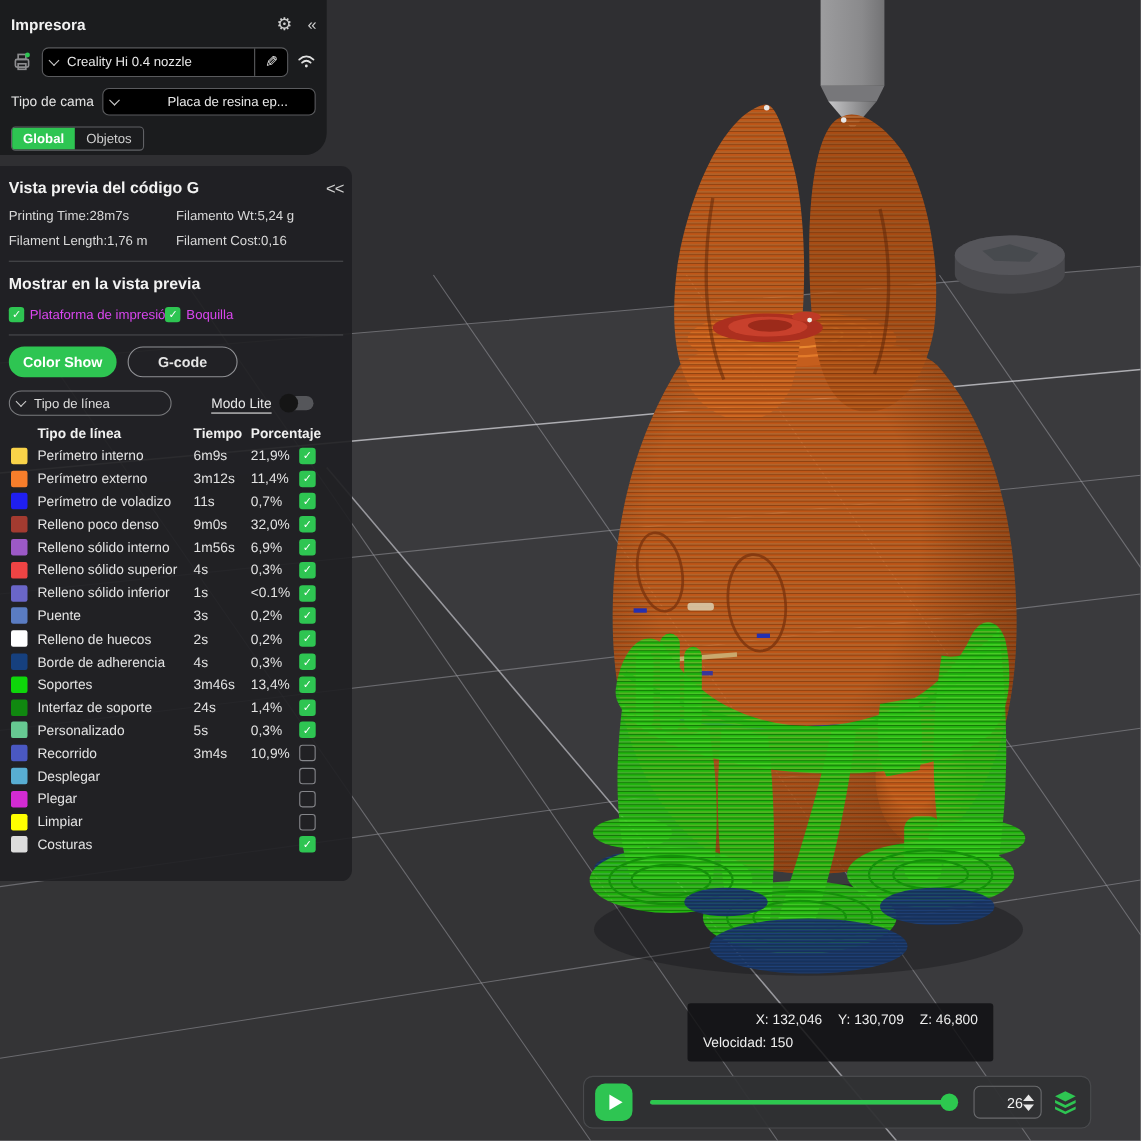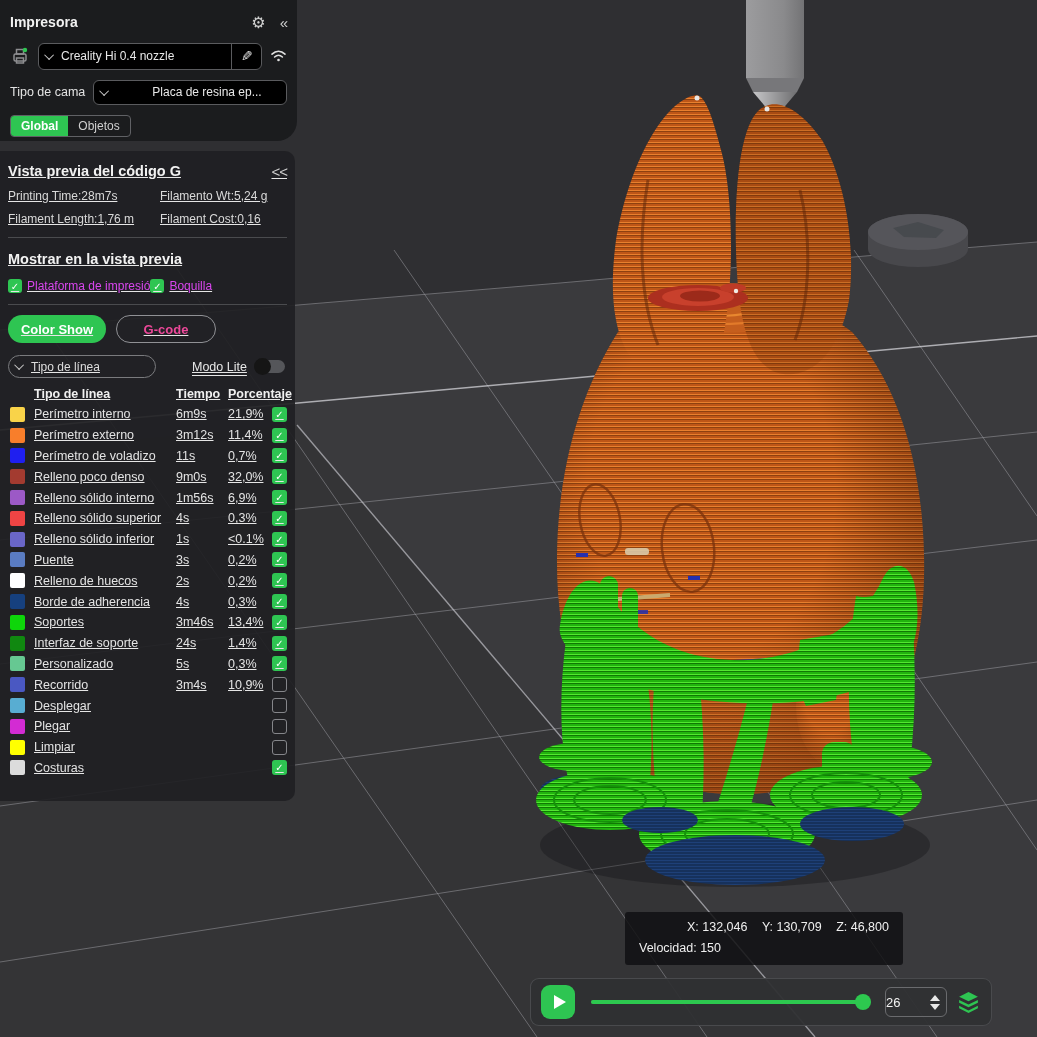--- a/index.html
+++ b/index.html
@@ -33,39 +33,39 @@
 
   .bed-row{display:flex;align-items:center;margin-top:9px;height:26px;}
   .bed-label{font-size:12.5px;color:#E3E3E3;margin-right:8px;white-space:nowrap;}
   .bed-select{flex:1;height:25px;gap:36px;}
   .bed-select span{white-space:nowrap;overflow:hidden;}
 
   .tabs{display:inline-flex;margin-top:10px;border:1px solid #606165;border-radius:4px;overflow:hidden;}
   .tab{font-size:12px;padding:3px 10px;color:#CFCFCF;cursor:pointer;}
   .tab.active{background:#2EC552;color:#FFFFFF;font-weight:bold;}
 
-  .main-card{position:absolute;left:0;top:151px;width:295px;height:650px;z-index:5;
-             background:rgba(31,32,35,.92);border-radius:0 10px 10px 0;padding:8px 8px 0 8px;text-decoration:underline;}
+  .main-card{position:absolute;left:0;top:151px;width:320px;height:650px;z-index:5;
+             background:rgba(31,32,35,.92);border-radius:0 10px 10px 0;padding:8px 8px 0 8px;}
   .sec-title-row{display:flex;align-items:center;height:24px;}
   .sec-title{font-size:14.5px;font-weight:bold;color:#F2F2F2;flex:1;}
   .stats{display:grid;grid-template-columns:152px 1fr;row-gap:9px;margin-top:6px;
          font-size:12px;color:#D9D9D9;}
   .divider{height:1px;background:#4A4B4E;margin:11px 0 9px 0;}
   .chk-row{display:flex;align-items:center;margin-top:8px;}
   .chk-item{display:flex;align-items:center;min-width:0;}
   .chk-box{width:14px;height:14px;border-radius:3px;background:#2EC552;color:#fff;font-size:10px;
            display:flex;align-items:center;justify-content:center;flex:none;margin-right:5px;cursor:pointer;}
   .chk-label{font-size:12px;color:#d946ef;white-space:nowrap;}
   .chk-item.trunc .chk-label{max-width:124px;overflow:hidden;}
 
   .btn-row{display:flex;align-items:center;gap:10px;margin:10px 0 4px 0;}
   .btn{height:28px;border-radius:14px;font-size:13px;font-weight:bold;display:flex;
        align-items:center;justify-content:center;cursor:pointer;}
   .btn-green{background:#2EC552;color:#fff;width:98px;}
-  .btn-ghost{border:1px solid #909195;color:#ec4899;width:100px;background:transparent;}
+  .btn-ghost{border:1px solid #909195;color:#e5e5e5;width:100px;background:transparent;}
 
   .linesel-row{display:flex;align-items:center;margin:12px 0 6px 0;}
   .line-select{width:148px;height:23px;border:1px solid #7A7B7E;background:transparent;
                border-radius:12px;font-size:12px;color:#DDDDDD;}
   .lite{margin-left:36px;font-size:12.5px;color:#E8E8E8;text-decoration:underline;
         text-underline-offset:4px;cursor:pointer;}
   .toggle{width:30px;height:13px;background:#55565A;border-radius:7px;margin-left:8px;
           position:relative;cursor:pointer;flex:none;}
   .toggle .knob{position:absolute;left:-1px;top:-2px;width:17px;height:17px;border-radius:50%;
           background:#151515;}
@@ -97,21 +97,21 @@
             align-items:center;justify-content:center;cursor:pointer;flex:none;}
   .play-tri{width:0;height:0;border-left:12px solid #fff;border-top:7px solid transparent;
             border-bottom:7px solid transparent;margin-left:3px;}
   .track-wrap{position:relative;flex:1;height:16px;margin:0 14px 0 16px;cursor:pointer;}
   .track{position:absolute;top:6px;left:0;right:0;height:4px;border-radius:2px;background:#5A5B5E;}
   .track-fill{position:absolute;top:6px;left:0;width:97%;height:4px;border-radius:2px;background:#2DC84F;}
   .handle{position:absolute;top:0;left:calc(97% - 8px);width:16px;height:16px;border-radius:50%;
           background:#2DC84F;cursor:grab;}
   .stepper{width:62px;height:30px;border:1px solid #6A6B6E;border-radius:6px;display:flex;
            align-items:center;padding:0 6px 0 0;flex:none;}
-  .step-val{flex:1;text-align:left;font-size:13px;color:#F2F2F2;}
+  .step-val{flex:1;text-align:right;font-size:13px;color:#F2F2F2;}
   .step-arrows{display:flex;flex-direction:column;gap:3px;cursor:pointer;}
   .arr-up{width:0;height:0;border-left:5px solid transparent;border-right:5px solid transparent;
           border-bottom:6px solid #E8E8E8;}
   .arr-dn{width:0;height:0;border-left:5px solid transparent;border-right:5px solid transparent;
           border-top:6px solid #E8E8E8;}
   .layers-ico{margin-left:9px;flex:none;cursor:pointer;}
 </style>
 </head>
 <body>
 

